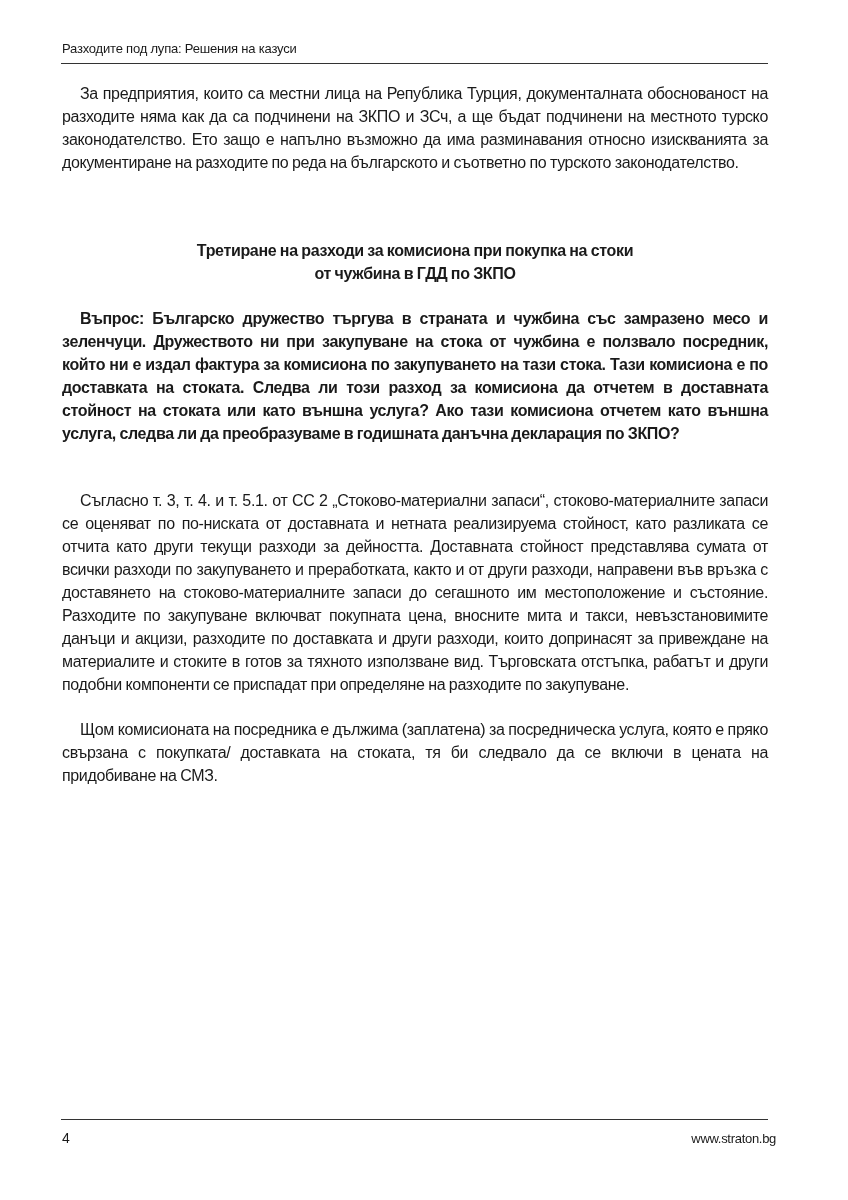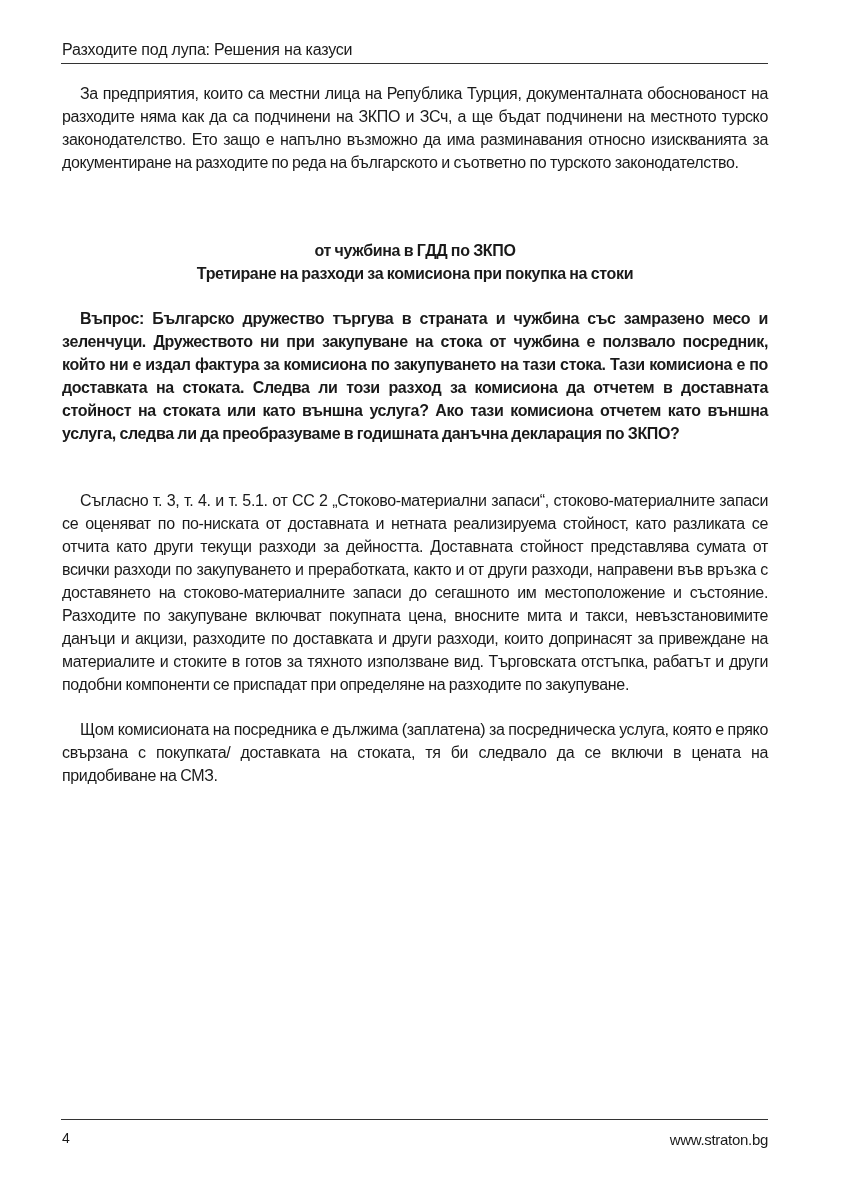--- a/index.html
+++ b/index.html
@@ -1,45 +1,45 @@
 <!DOCTYPE html>
 <html><head>
 <meta charset="utf-8">
 <style>
   html, body { margin: 0; padding: 0; background: #ffffff; }
   body { width: 848px; height: 1200px; position: relative; overflow: hidden;
          font-family: "Liberation Sans", sans-serif; color: #1a1a1a; }
-  .header { position: absolute; left: 62px; top: 41px; width: 706px; font-size: 16px; letter-spacing: -0.2px; }
+  .header { position: absolute; left: 62px; top: 41px; width: 706px; font-size: 13px; letter-spacing: -0.2px; }
   .rule { position: absolute; left: 61px; width: 707px; height: 0; border-top: 1px solid #333; }
   .rule.top { top: 63px; }
   .rule.bottom { top: 1119px; }
   .footer-page { position: absolute; left: 62px; top: 1130px; font-size: 14px; }
-  .footer-site { position: absolute; right: 80px; top: 1131px; font-size: 15px; letter-spacing: -0.3px; }
+  .footer-site { position: absolute; right: 72px; top: 1131px; font-size: 13px; letter-spacing: -0.3px; }
   .content { position: absolute; left: 62px; top: 74px; width: 706px; }
   p { margin: 0; font-size: 16px; line-height: 23px; text-align: justify; text-indent: 18px;
       letter-spacing: -0.35px; word-spacing: -0.5px; }
   p.last { text-align-last: left; }
   .bold { font-weight: bold; }
   .title { text-align: center; text-indent: 0; font-weight: bold; }
   .gap1 { height: 22px; }
   .gap2 { height: 43px; }
 </style>
 </head>
 <body>
 
 <div class="header">Разходите под лупа: Решения на казуси</div>
 <div class="rule top"></div>
 
 <div class="content">
   <div style="height:8px"></div>
   <p class="last">За предприятия, които са местни лица на Република Турция, документалната обосно­ваност на разходите няма как да са подчинени на ЗКПО и ЗСч, а ще бъдат подчинени на местното турско законодателство. Ето защо е напълно възможно да има разминавания относно изискванията за документиране на разходите по реда на българското и съответно по турското законодателство.</p>
   <div class="gap1"></div>
   <div class="gap2"></div>
+  <p class="title">Третиране на разходи за комисиона при покупка на стоки</p>
   <p class="title">от чужбина в ГДД по ЗКПО</p>
-  <p class="title">Третиране на разходи за комисиона при покупка на стоки</p>
   <div class="gap1"></div>
   <p class="bold last">Въпрос: Българско дружество търгува в страната и чужбина със замразено месо и зеленчуци. Дружеството ни при закупуване на стока от чужбина е ползвало пос­редник, който ни е издал фактура за комисиона по закупуването на тази стока. Тази комисиона е по доставката на стоката. Следва ли този разход за комисиона да от­четем в доставната стойност на стоката или като външна услуга? Ако тази коми­сиона отчетем като външна услуга, следва ли да преобразуваме в годишната данъчна декларация по ЗКПО?</p>
   <div class="gap1"></div>
   <div class="gap1"></div>
   <p class="last">Съгласно т. 3, т. 4. и т. 5.1. от СС 2 „Стоково-материални запаси“, стоково-материалните запаси се оценяват по по-ниската от доставната и нетната реализируема стойност, като разликата се отчита като други текущи разходи за дейността. Доставната стойност пред­ставлява сумата от всички разходи по закупуването и преработката, както и от други раз­ходи, направени във връзка с доставянето на стоково-материалните запаси до сегашното им местоположение и състояние. Разходите по закупуване включват покупната цена, вносните мита и такси, невъзстановимите данъци и акцизи, разходите по доставката и други разходи, които допринасят за привеждане на материалите и стоките в готов за тях­ното използване вид. Търговската отстъпка, рабатът и други подобни компоненти се при­спадат при определяне на разходите по закупуване.</p>
   <div class="gap1"></div>
   <p class="last">Щом комисионата на посредника е дължима (заплатена) за посредническа услуга, която е пряко свързана с покупката/ доставката на стоката, тя би следвало да се включи в цената на придобиване на СМЗ.</p>
   <div class="gap1"></div>
 </div>
 

